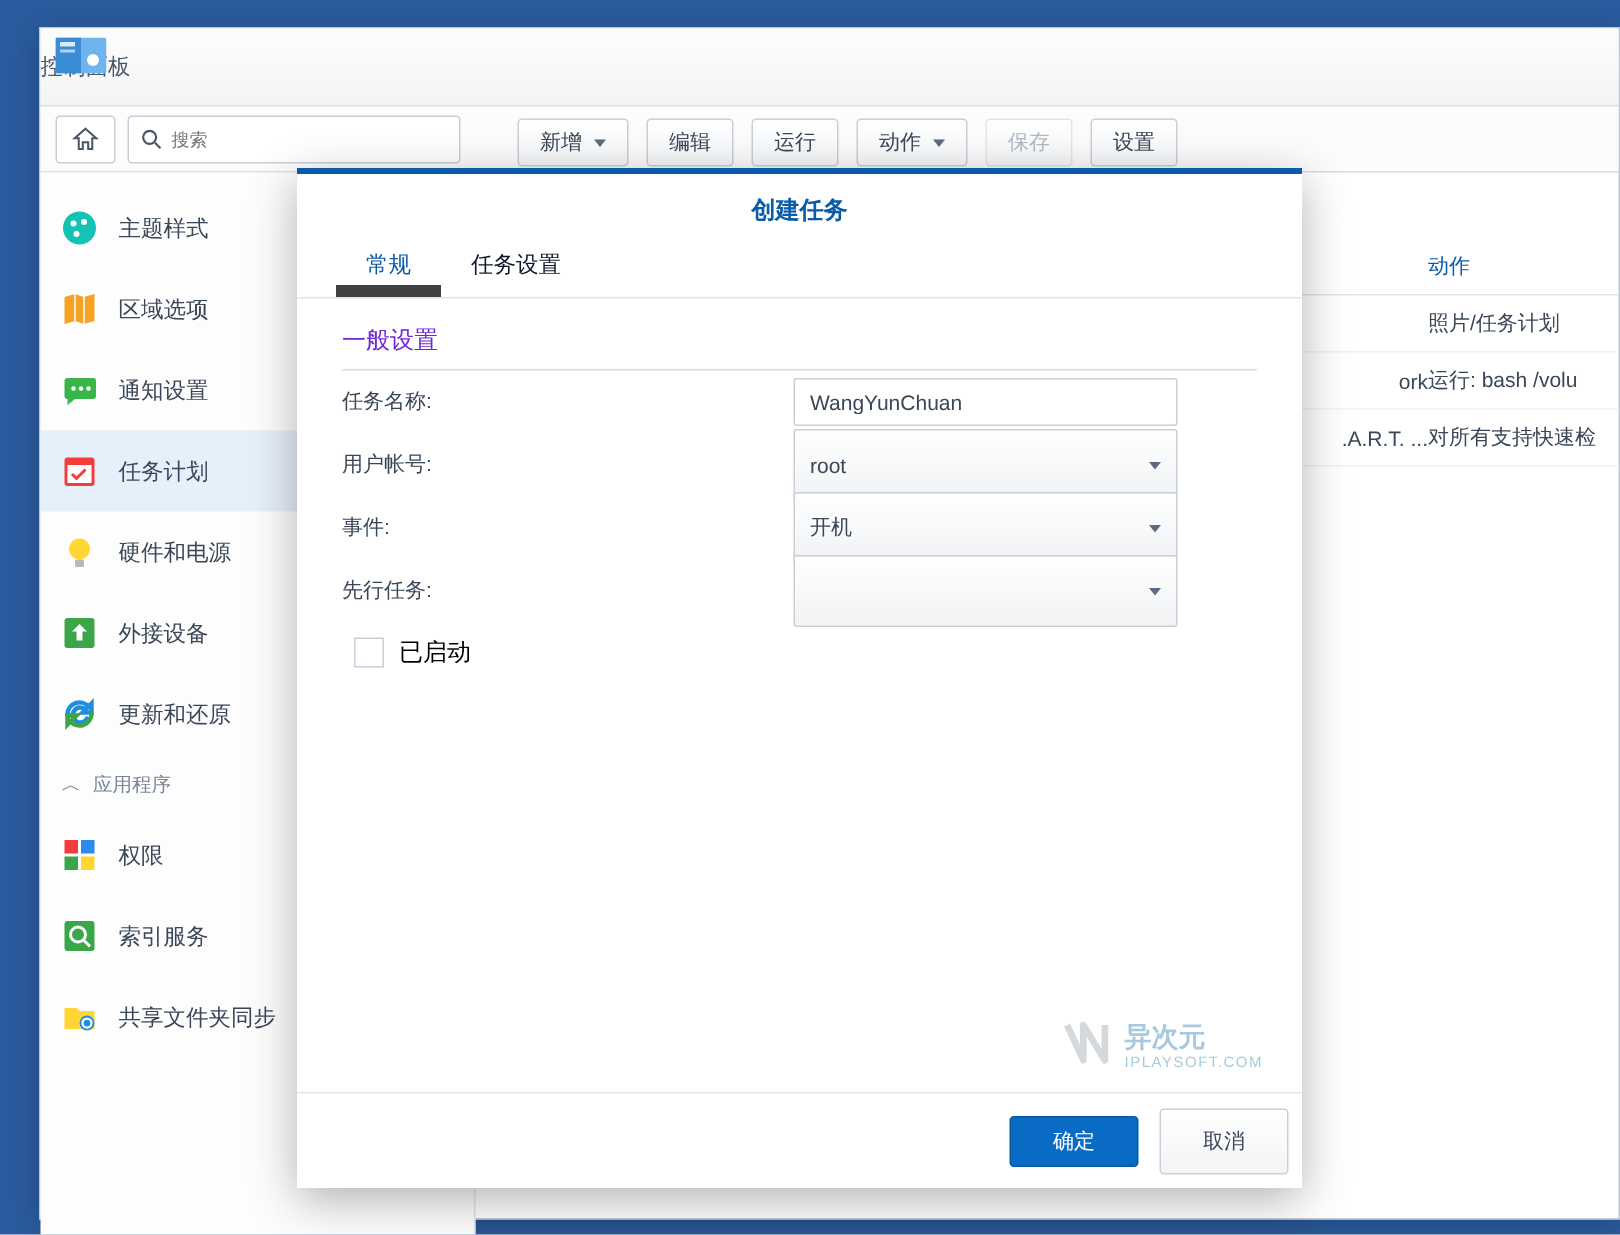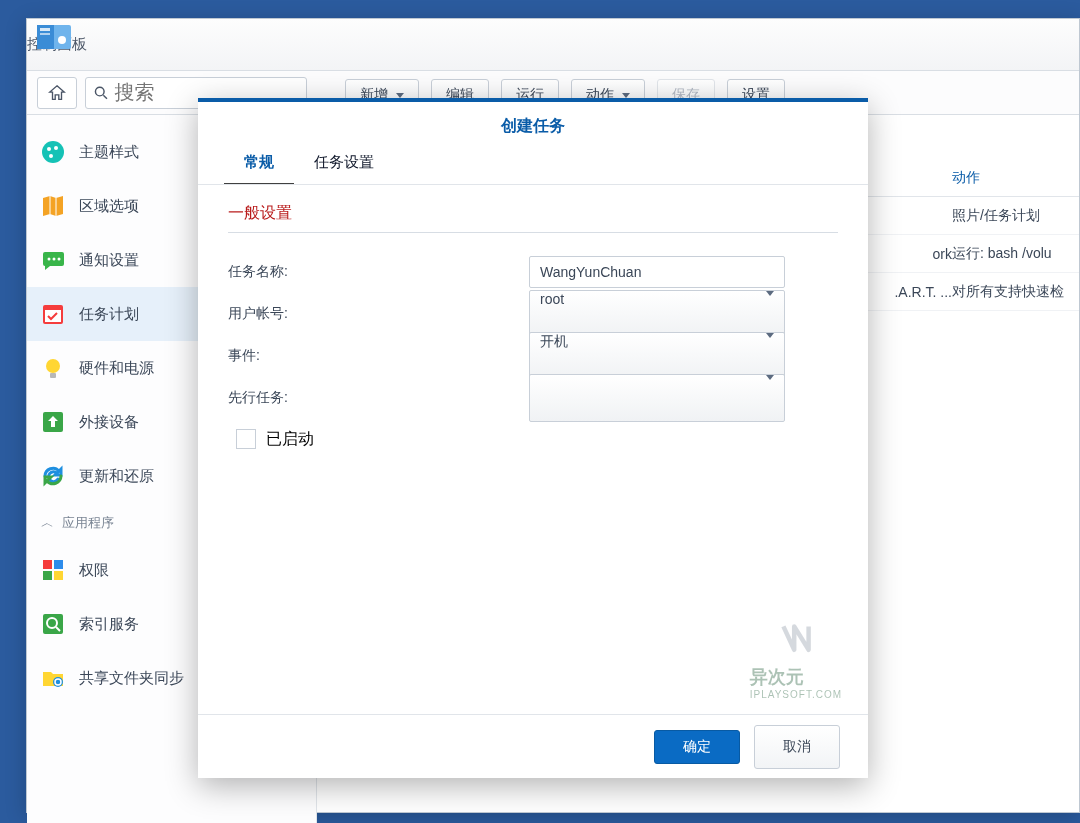--- a/index.html
+++ b/index.html
@@ -4,57 +4,57 @@
 <style>
   * { box-sizing: border-box; margin: 0; padding: 0; font-family: "Microsoft YaHei", "PingFang SC", Arial, sans-serif; }
   body { background: #2b5b9e; width: 1080px; height: 823px; overflow: hidden; position: relative; }
   .window { position: absolute; left: 26px; top: 18px; width: 1054px; height: 795px; background: #fff; border: 1px solid #bfc8d2; box-shadow: 0 4px 20px rgba(0,0,0,0.2); }
   .titlebar { height: 52px; display: flex; align-items: center; justify-content: flex-start; background: linear-gradient(#fdfdfd,#f3f4f6); border-bottom: 1px solid #d9dee4; position: relative; }
   .titlebar .win-icon { position: absolute; left: 10px; top: 6px; width: 34px; height: 24px; }
   .title-text { color: #4a5566; font-size: 15px; }
   .toptools { height: 44px; display: flex; align-items: center; padding: 0 10px; gap: 8px; border-bottom: 1px solid #d9dee4; background: #fcfcfd; }
   .home-btn { width: 40px; height: 32px; border: 1px solid #c8cfd8; background: #fff; border-radius: 3px; display: flex; align-items: center; justify-content: center; cursor: pointer; }
   .searchbox { flex: 0 0 222px; height: 32px; border: 1px solid #c8cfd8; border-radius: 3px; display: flex; align-items: center; padding: 0 8px; background: #fff; }
-  .searchbox input { border: none; outline: none; font-size: 20px; width: 100%; color: #333; }
+  .searchbox input { border: none; outline: none; font-size: 12px; width: 100%; color: #333; }
   .toolbar-right { position: absolute; left: 318px; top: 60px; height: 36px; display: flex; gap: 12px; }
   .tbtn { height: 32px; border: 1px solid #c8cfd8; background: linear-gradient(#ffffff,#f5f7f9); border-radius: 3px; padding: 0 14px; font-size: 14px; color: #3b4758; display: inline-flex; align-items: center; gap: 4px; cursor: pointer; }
   .tbtn.disabled { color: #b2b9c4; border-color: #e1e5ea; cursor: default; }
   .tbtn .tri { border-left: 4px solid transparent; border-right: 4px solid transparent; border-top: 5px solid #5c6b80; margin-left: 4px; }
   .body { display: flex; height: calc(100% - 80px); }
   .sidebar { width: 290px; border-right: 1px solid #e1e5ea; overflow: hidden; background: #fdfdfe; padding-top: 10px; }
   .sidebar-item { display: flex; align-items: center; gap: 14px; height: 54px; padding: 0 14px; cursor: pointer; font-size: 15px; color: #3b4758; }
   .sidebar-item.active { background: #e6f0fa; }
   .sidebar-item .sic { width: 24px; height: 24px; flex: 0 0 24px; }
   .sidebar-item.groupheader { height: 40px; font-size: 13px; color: #7a8594; gap: 8px; }
   .sidebar-item.groupheader .chev { color: #7a8594; }
   .content { flex: 1; position: relative; }
   .col-header { position: absolute; left: 0; right: 0; top: 46px; height: 36px; border-bottom: 1px solid #e1e5ea; }
   .col-header .act-col { position: absolute; left: 635px; top: 0; color: #0a5ca8; font-size: 14px; padding-top: 8px; font-weight: 500; }
   .data-rows { position: absolute; left: 0; right: 0; top: 82px; }
   .data-row { height: 38px; display: flex; align-items: center; font-size: 14px; color: #3b4758; border-bottom: 1px solid #f0f2f5; }
   .data-row .c1 { flex: 0 0 635px; padding-left: 20px; text-align: right; white-space: nowrap; overflow: hidden; }
   .data-row .c2 { flex: 1; padding-left: 0; white-space: nowrap; overflow: hidden; }
   
-  .modal { position: absolute; left: 198px; top: 98px; width: 670px; height: 680px; background: #fff; border-top: 4px solid #0a5ca8; box-shadow: 0 8px 30px rgba(0,0,0,0.3); display: flex; flex-direction: column; z-index: 50; }
+  .modal { position: absolute; left: 198px; top: 112px; width: 670px; height: 680px; background: #fff; border-top: 4px solid #0a5ca8; box-shadow: 0 8px 30px rgba(0,0,0,0.3); display: flex; flex-direction: column; z-index: 50; }
   .modal-title { text-align: center; font-size: 16px; color: #0a5ca8; padding: 14px 0 6px; font-weight: 600; }
   .modal-tabs { display: flex; padding: 0 26px; height: 42px; border-bottom: 1px solid #e1e5ea; }
   .modal-tab { padding: 10px 20px 0; font-size: 15px; color: #0f172a; cursor: pointer; }
-  .modal-tab.active { color: #0a5ca8; font-weight: 700; border-bottom: 1px solid #404040; text-align: center; }
+  .modal-tab.active { color: #0a5ca8; font-weight: 400; border-bottom: 8px solid #404040; text-align: center; }
   .modal-body { flex: 1; padding: 18px 30px; position: relative; }
-  .section-title { font-size: 16px; color: #b91c1c; padding-bottom: 8px; border-bottom: 1px solid #d7dde4; margin-bottom: 18px; }
+  .section-title { font-size: 16px; color: #6d28d9; padding-bottom: 8px; border-bottom: 1px solid #d7dde4; }
   .frow { display: flex; align-items: center; height: 42px; gap: 36px; }
   .frow .flabel { width: 230px; font-size: 14px; color: #3b4758; }
   .frow .fcontrol { width: 256px; margin-left: 35px; }
   .txtinput { width: 100%; height: 32px; border: 1px solid #c8cfd8; border-radius: 2px; padding: 0 10px; font-size: 14px; color: #3b4758; outline: none; }
-  .sel { width: 100%; height: 48px; border: 1px solid #c8cfd8; border-radius: 2px; background: linear-gradient(#ffffff,#f0f2f4); display: flex; justify-content: space-between; padding: 0 10px; font-size: 14px; color: #3b4758; cursor: pointer; }
+  .sel { width: 100%; height: 48px; border: 1px solid #c8cfd8; border-radius: 2px; background: linear-gradient(#ffffff,#f0f2f4); display: flex; align-items: center; justify-content: space-between; padding: 0 10px; font-size: 14px; color: #3b4758; cursor: pointer; }
   .sel .tri { border-left: 4px solid transparent; border-right: 4px solid transparent; border-top: 5px solid #5c6b80; }
   .chkrow { display: flex; align-items: flex-start; gap: 10px; margin-top: 10px; margin-left: 8px; }
   .chkbox { width: 20px; height: 20px; border: 1px solid #c8cfd8; background: #fff; cursor: pointer; }
-  .watermark { position: absolute; right: 26px; bottom: 14px; display: flex; align-items: center; gap: 8px; opacity: 0.35; color: #14532d; flex-direction: column; }
-  .modal-footer { height: 64px; border-top: 1px solid #e1e5ea; display: flex; align-items: center; justify-content: flex-end; gap: 14px; padding: 0 28px; }
+  .watermark { position: absolute; right: 26px; bottom: 14px; display: flex; align-items: center; gap: 8px; opacity: 0.35; color: #0369a1; }
+  .modal-footer { height: 64px; border-top: 1px solid #e1e5ea; display: flex; align-items: center; justify-content: flex-end; gap: 14px; padding: 0 9px; }
   .btn-primary { height: 34px; padding: 0 28px; background: #0a6bc4; border: 1px solid #085aa3; color: #fff; font-size: 14px; border-radius: 3px; cursor: pointer; }
   .btn-secondary { height: 44px; padding: 0 28px; background: linear-gradient(#ffffff,#f2f4f6); border: 1px solid #c8cfd8; color: #3b4758; font-size: 14px; border-radius: 3px; cursor: pointer; }
 </style>
 </head>
 <body>
 
 <div class="window">
 
   <div class="titlebar">
     <div class="win-icon">

